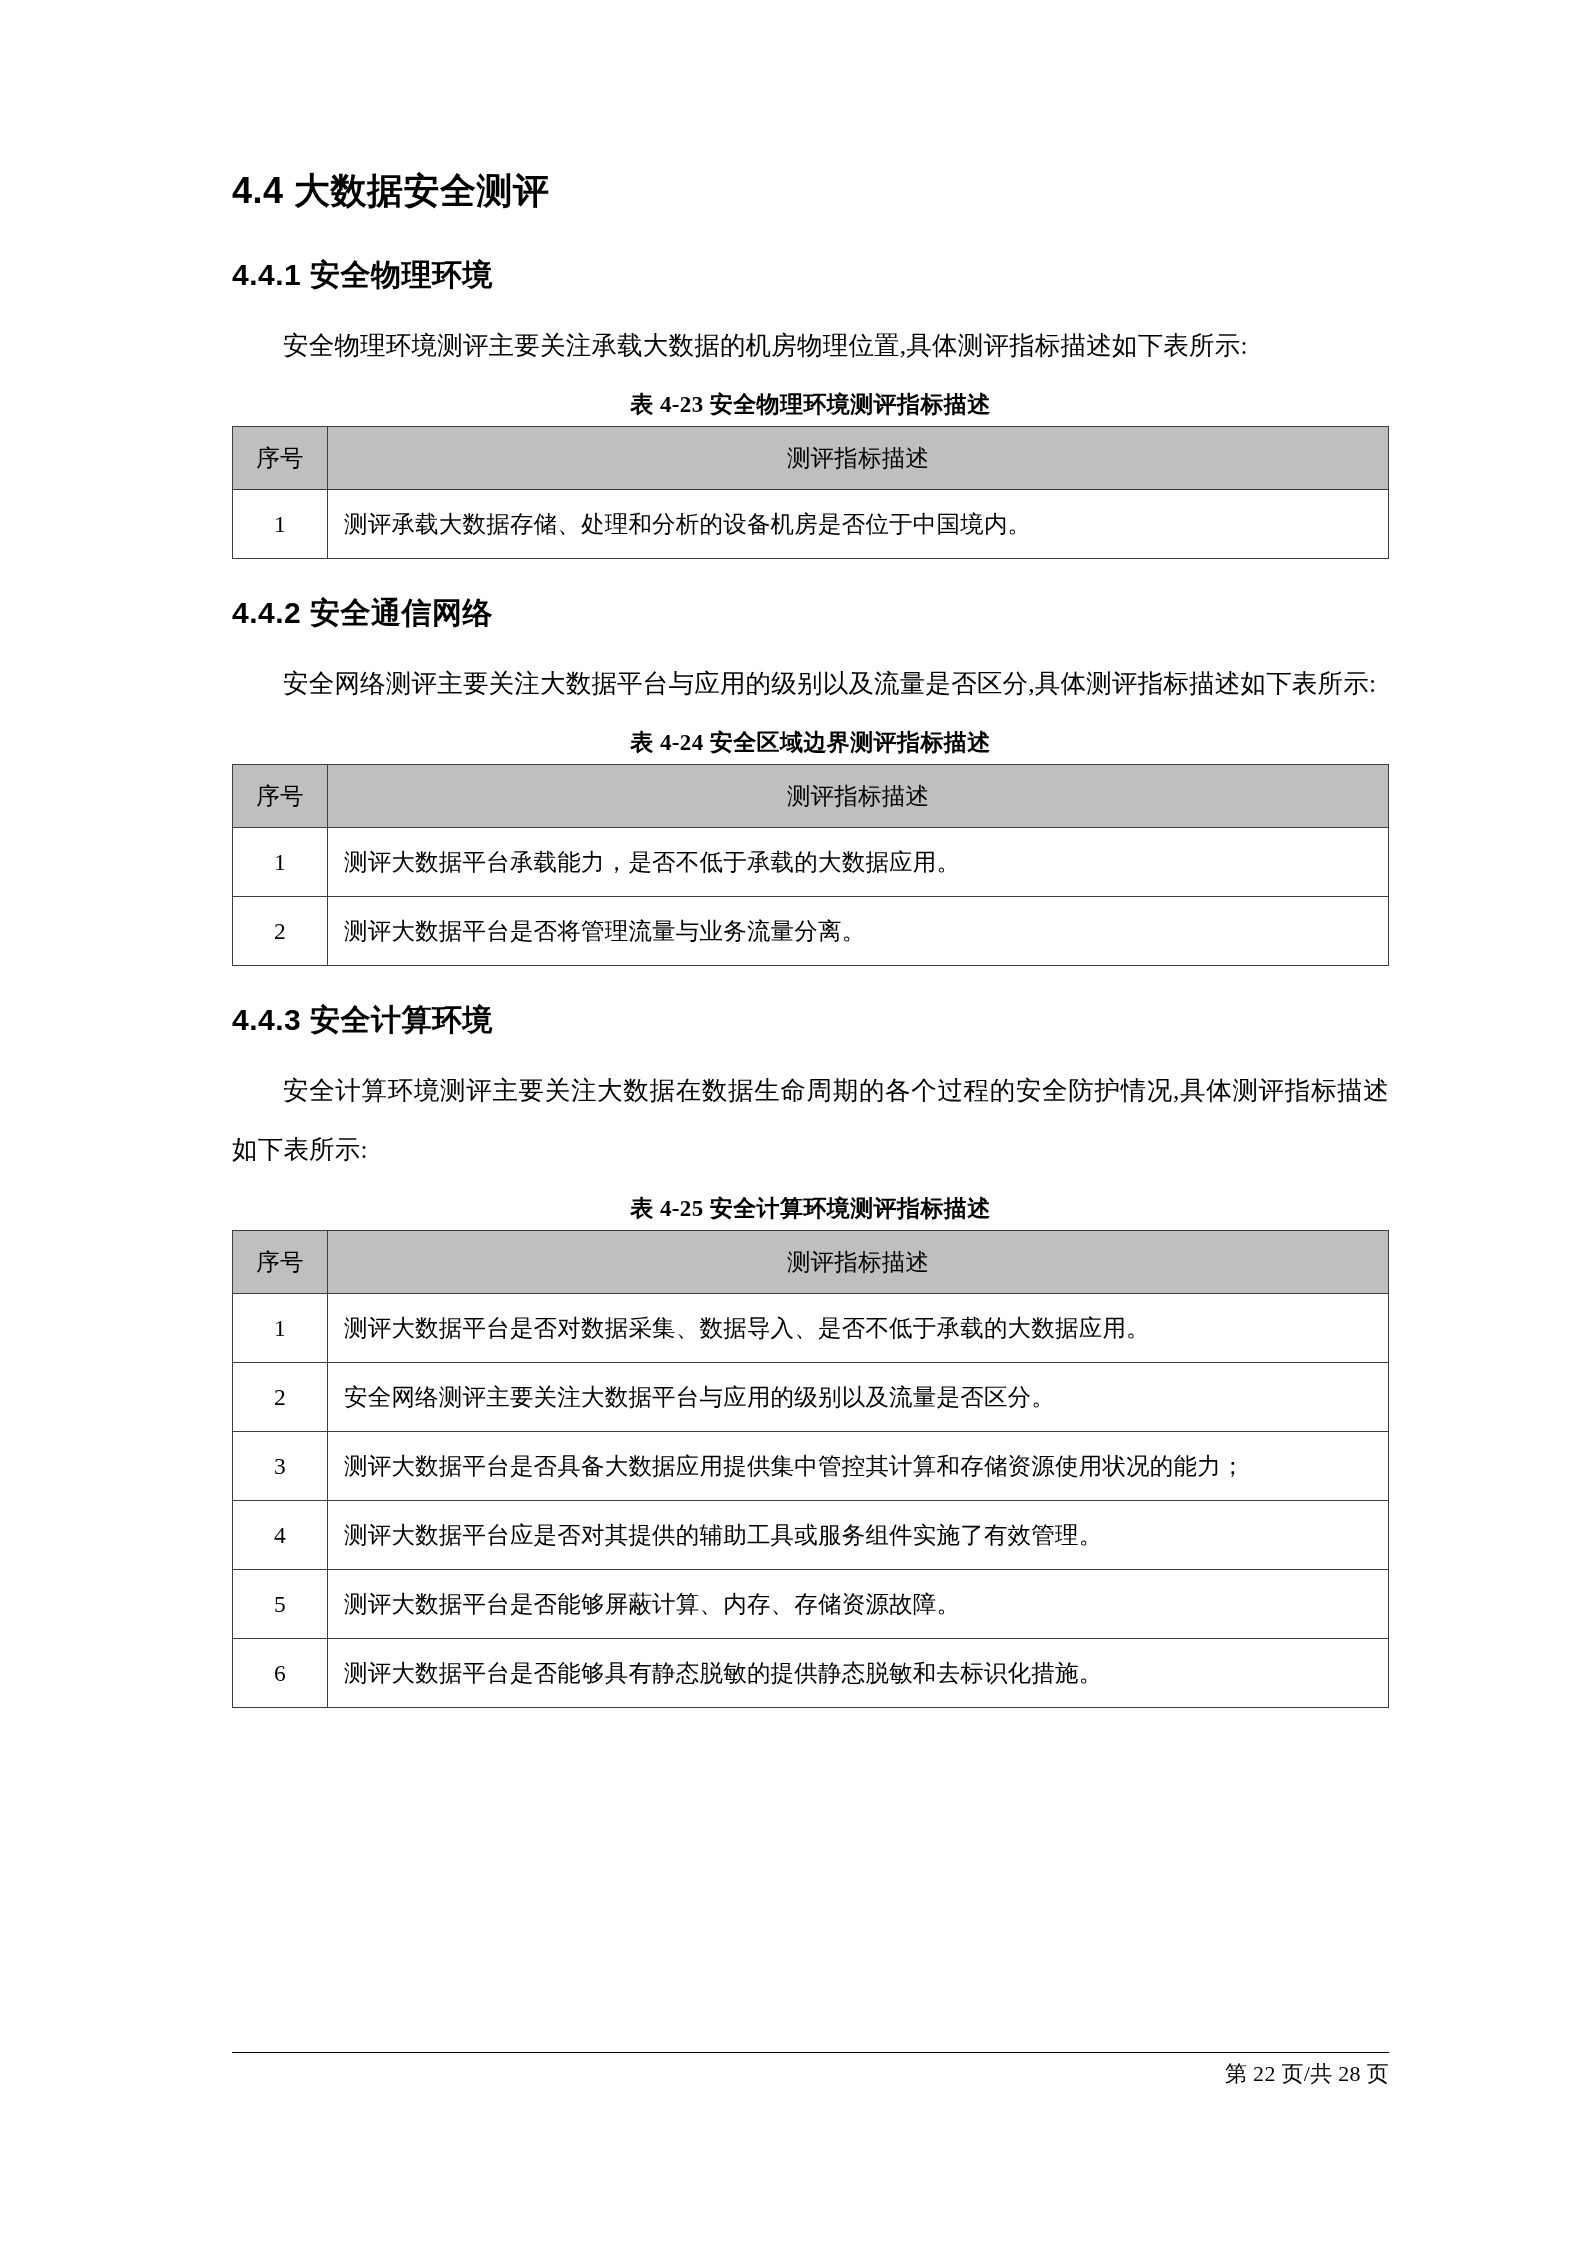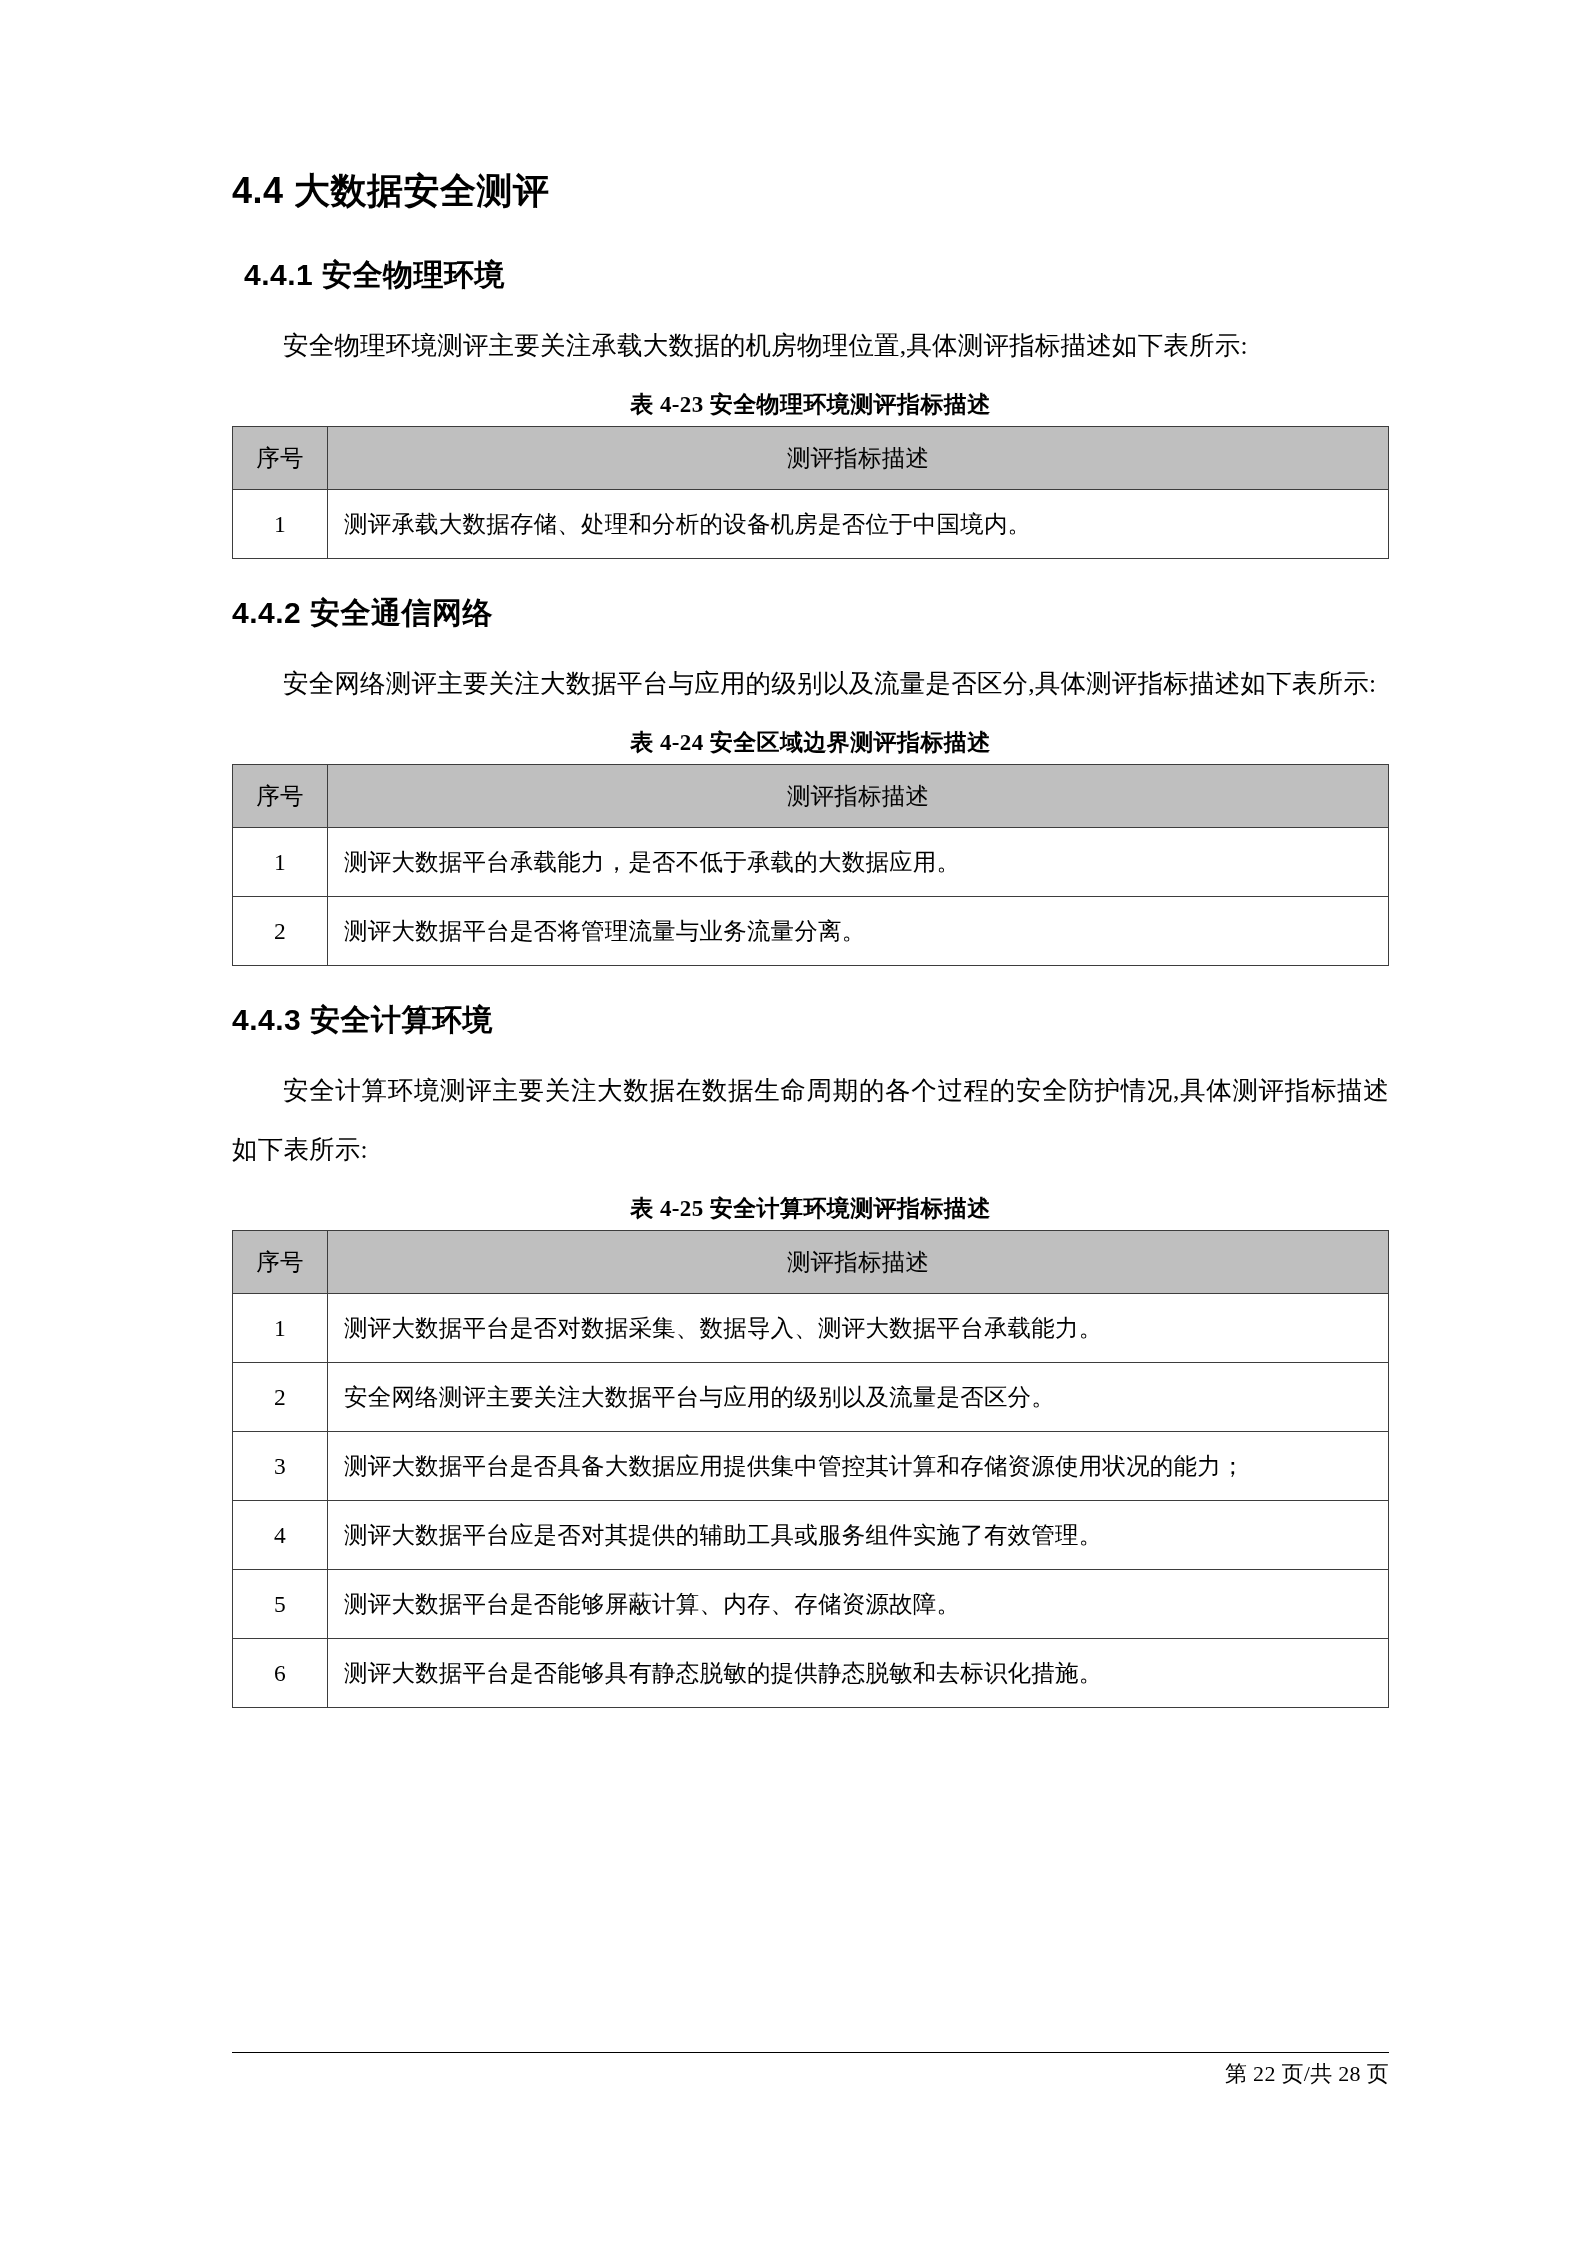--- a/index.html
+++ b/index.html
@@ -38,21 +38,21 @@
     margin: 0 0 40px 0;
   }
   .h3 {
     font-family: "Liberation Sans", "DejaVu Sans", sans-serif;
     font-weight: bold;
     font-size: 30px;
     line-height: 1.3;
     letter-spacing: 0.5px;
     margin: 34px 0 22px 0;
   }
-  .h3.first { margin-top: 0; margin-left: 12px; }
+  .h3.first { margin-top: 0; }
 
   
   .para {
     font-family: "Liberation Serif", "DejaVu Serif", serif;
     font-size: 25.5px;
     line-height: 59px;
     text-indent: 51px;
     margin: 0 0 14px 0;
     text-align: justify;
     letter-spacing: 0.2px;
@@ -192,21 +192,21 @@
         </colgroup>
       <thead>
         <tr>
           <th>序号</th>
           <th>测评指标描述</th>
         </tr>
       </thead>
       <tbody>
         <tr>
           <td class="idx">1</td>
-          <td class="desc">测评大数据平台是否对数据采集、数据导入、测评大数据平台承载能力。</td>
+          <td class="desc">测评大数据平台是否对数据采集、数据导入、是否不低于承载的大数据应用。</td>
         </tr>
         <tr>
           <td class="idx">2</td>
           <td class="desc">安全网络测评主要关注大数据平台与应用的级别以及流量是否区分。</td>
         </tr>
         <tr>
           <td class="idx">3</td>
           <td class="desc">测评大数据平台是否具备大数据应用提供集中管控其计算和存储资源使用状况的能力；</td>
         </tr>
         <tr>

